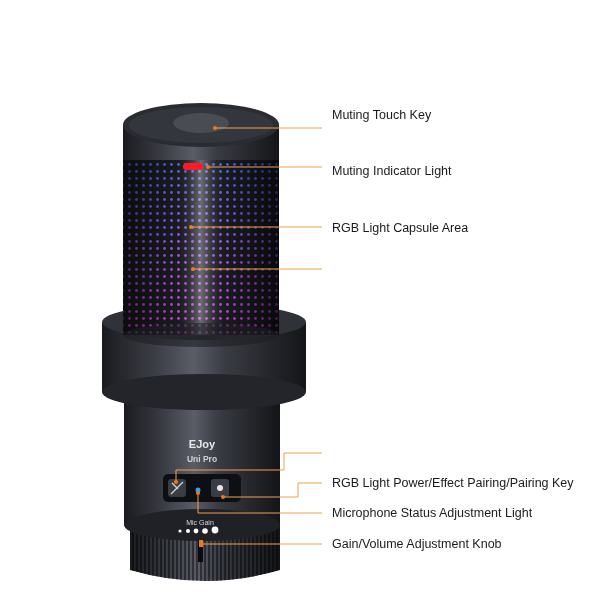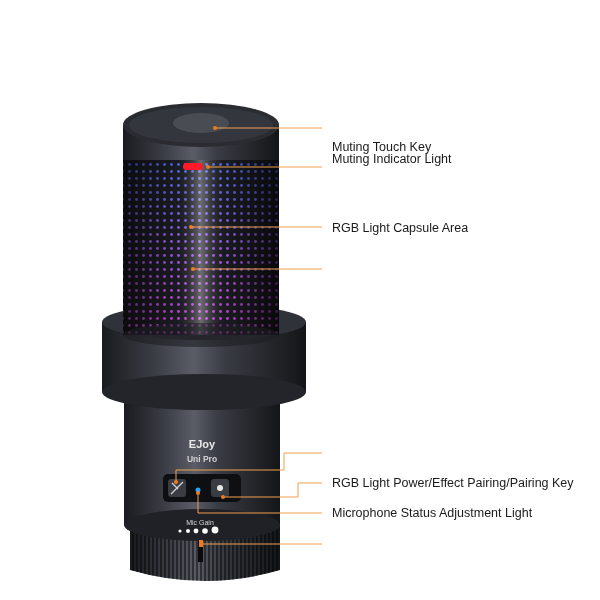--- a/index.html
+++ b/index.html
@@ -129,18 +129,19 @@
       <circle cx="208" cy="167" r="2"></circle>
       <circle cx="191" cy="227" r="2"></circle>
       <circle cx="193" cy="269" r="2"></circle>
       <circle cx="176" cy="482" r="2"></circle>
       <circle cx="223" cy="497" r="2"></circle>
       <circle cx="198" cy="493" r="2"></circle>
       <rect x="199" y="540" width="4" height="7"></rect>
     </g>
   </svg>
 
-  <div class="label" style="top:140px">Muting Touch Key</div>
-  <div class="label" style="top:152px">Muting Indicator Light</div>
+  <div class="label" style="top:108px">Muting Touch Key</div>
+  <div class="label" style="top:164px">Muting Indicator Light</div>
   <div class="label" style="top:221px">RGB Light Capsule Area</div>
   <div class="label" style="top:476px">RGB Light Power/Effect Pairing/Pairing Key</div>
   <div class="label" style="top:506px">Microphone Status Adjustment Light</div>
+  <div class="label" style="top:537px">Gain/Volume Adjustment Knob</div>
 </div>
 
 </body></html>

